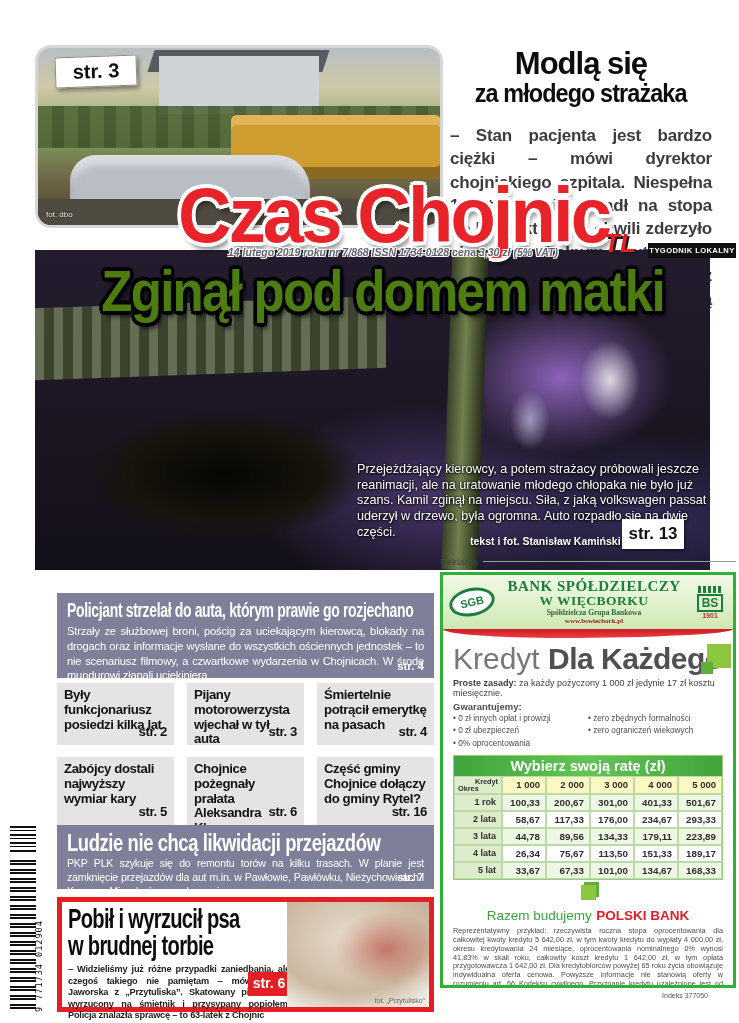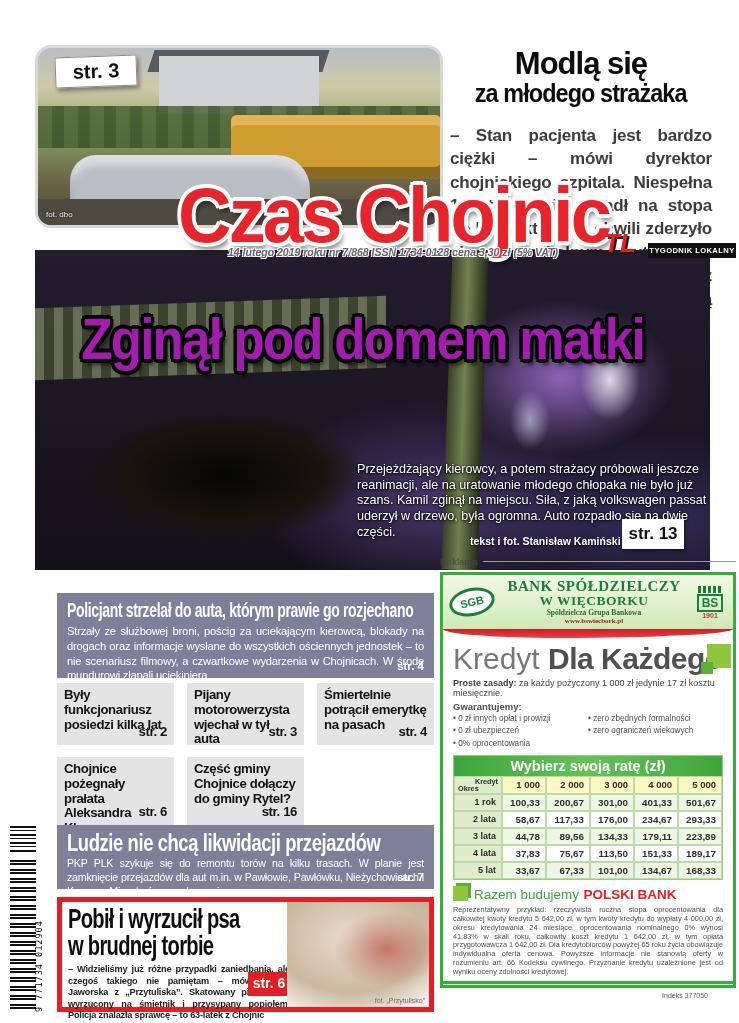--- a/index.html
+++ b/index.html
@@ -60,23 +60,23 @@
   #main-photo .fence { position:absolute; left:0; top:52px; width:52%; height:72px;
     background:repeating-linear-gradient(90deg,#7b8a63 0 9px,#44502f 9px 19px); opacity:.75; transform:skewY(-2deg); }
   #main-photo .wreck { position:absolute; left:50px; bottom:30px; width:280px; height:130px;
     background:radial-gradient(closest-side,#060604,#18140d 70%,transparent); border-radius:45%; }
   #main-photo .tree { position:absolute; left:61%; top:0; width:36px; height:100%;
     background:linear-gradient(90deg,#39402a,#71814e 45%,#252c1a); transform:rotate(2deg); }
   #main-photo .glow1 { position:absolute; right:70px; top:90px; width:60px; height:80px;
     background:radial-gradient(closest-side, rgba(255,255,255,.8), transparent); }
   #main-photo .glow2 { position:absolute; right:160px; top:140px; width:40px; height:60px;
     background:radial-gradient(closest-side, rgba(220,220,255,.6), transparent); }
-  #main-headline { position:absolute; left:25px; top:262px; width:675px; z-index:10; text-align:center;
-    font-weight:bold; font-size:58px; letter-spacing:-2px; color:#a21caf; line-height:1;
-    text-shadow:-3px -3px 0 #000,-3px 3px 0 #000,3px -3px 0 #000,3px 3px 0 #000,-4px 0 0 #000,4px 0 0 #000,0 -4px 0 #000,0 4px 0 #000,4px 6px 5px rgba(0,0,0,.6);margin-top:48px; }
+  #main-headline { position:absolute; left:45px; top:262px; width:675px; z-index:10; text-align:center;
+    font-weight:bold; font-size:58px; letter-spacing:-2px; color:#4d7c0f; line-height:1;
+    text-shadow:-3px -3px 0 #000,-3px 3px 0 #000,3px -3px 0 #000,3px 3px 0 #000,-4px 0 0 #000,4px 0 0 #000,0 -4px 0 #000,0 4px 0 #000,4px 6px 5px rgba(0,0,0,.6); }
   #main-headline .cond-c { transform:scaleX(.88); }
   #main-overlay { position:absolute; left:357px; top:462px; width:350px; z-index:11;
     font-weight:normal; font-size:12.6px; color:#fff; text-align:left; line-height:1.25;
     text-shadow:0 1px 3px #000,0 0 2px #000; }
   #main-credit { position:absolute; left:470px; top:535px; z-index:11; font-weight:bold; font-size:10.5px; color:#fff;
     text-shadow:0 1px 2px #000; }
   #main-pageref { position:absolute; left:622px; top:519px; z-index:12; width:62px; height:30px; background:#fff;
     color:#111; font-weight:bold; font-size:17px; text-align:center; line-height:29px; box-shadow:1px 2px 3px rgba(0,0,0,.5); }
 
   
@@ -158,21 +158,21 @@
   .rt-grid { display:grid; grid-template-columns:48px repeat(5,1fr); }
   .rt-grid > div { border:0.5px solid #bcd9a8; font-size:9.8px; color:#2e2e2e; padding:1px 5px 1px 1px;
     text-align:right; font-weight:bold; line-height:13px; }
   .rt-grid .head { background:#fef9c3; font-size:9.5px; }
   .rt-grid .corner { display:flex; flex-direction:column; font-size:7.3px; line-height:7px; padding:1px 3px; background:#ddeccb; }
   .rt-grid .corner .ct { align-self:flex-end; }
   .rt-grid .corner .cb { align-self:flex-start; margin-top:auto; }
   .rt-grid .lab { background:#ddeccb; font-size:9px; }
   .rt-grid .alt { background:#eef6e4; }
 
-  #ad-slogan { display:flex; align-items:center; gap:6px; padding:2px 10px; }
+  #ad-slogan { display:flex; align-items:center; gap:6px; padding:2px 10px;flex-direction:column; }
   #ad-slogan .sq { width:15px; height:15px; background:#8dc63f; box-shadow:3px -3px 0 #5fae3a; }
   #ad-slogan .g { color:#39a53c; font-size:13.5px; }
   #ad-slogan .r { color:#e31e24; font-weight:bold; font-size:13.5px; }
   #ad-fine { padding:1px 10px; font-size:7.3px; color:#4d4d4d; text-align:justify; line-height:1.22; }
   #ad-contacts { display:flex; border-top:3px solid #2eb135; margin-top:3px; padding:4px 2px; color:#4d4d4d; }
   #indeks { position:absolute; left:596px; top:992px; width:112px; text-align:right; font-size:7px; color:#555; }
 
   
   #barcode { position:absolute; left:4px; top:826px; width:44px; height:190px; }
   #barcode .bars-small { position:absolute; left:6px; top:0; width:26px; height:26px;
@@ -238,20 +238,24 @@
       <span>Były funkcjonariusz posiedzi kilka lat</span>
       <span class="pv">str. 2</span>
     </div>
     <div class="teaser">
       <span>Pijany motorowerzysta wjechał w tył auta</span>
       <span class="pv">str. 3</span>
     </div>
     <div class="teaser">
       <span>Śmiertelnie potrącił emerytkę na pasach</span>
       <span class="pv">str. 4</span>
+    </div>
+    <div class="teaser">
+      <span>Zabójcy dostali najwyższy wymiar kary</span>
+      <span class="pv">str. 5</span>
     </div>
     <div class="teaser">
       <span>Chojnice pożegnały prałata Aleksandra Kłosa</span>
       <span class="pv">str. 6</span>
     </div>
     <div class="teaser">
       <span>Część gminy Chojnice dołączy do gminy Rytel?</span>
       <span class="pv">str. 16</span>
     </div>
   </div>
@@ -340,21 +344,21 @@
         <div>293,33</div>
 
         <div class="lab">3 lata</div>
         <div class="alt">44,78</div>
         <div class="alt">89,56</div>
         <div class="alt">134,33</div>
         <div class="alt">179,11</div>
         <div class="alt">223,89</div>
 
         <div class="lab">4 lata</div>
-        <div>37,83</div>
+        <div>26,34</div>
         <div>75,67</div>
         <div>113,50</div>
         <div>151,33</div>
         <div>189,17</div>
 
         <div class="lab">5 lat</div>
         <div class="alt">33,67</div>
         <div class="alt">67,33</div>
         <div class="alt">101,00</div>
         <div class="alt">134,67</div>

